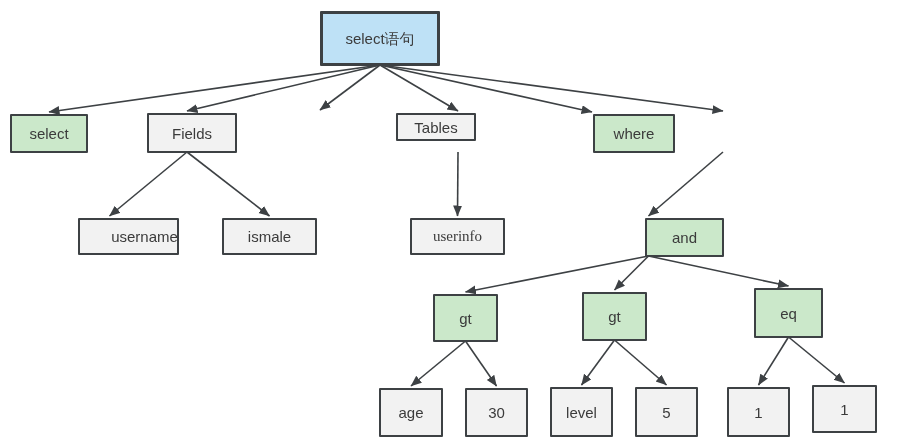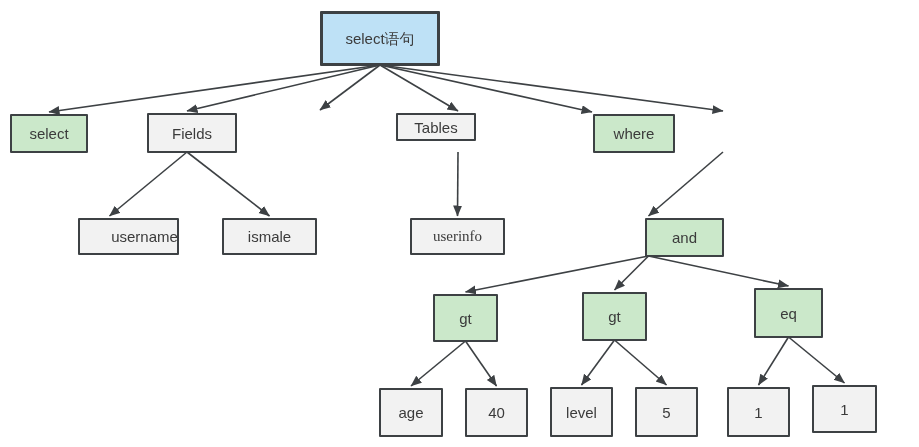--- a/index.html
+++ b/index.html
@@ -96,19 +96,19 @@
   <div class="node kind-plain" style="left:78px;  top:218px; width:101px;  height:37px;padding-left:32px;">username</div>
   <div class="node kind-plain" style="left:222px; top:218px; width:95px;  height:37px;">ismale</div>
   <div class="node kind-plain" style="left:410px; top:218px; width:95px;  height:37px;font-family:Liberation Serif, serif;">userinfo</div>
   <div class="node kind-keyword" style="left:609px; top:218px; width:79px;  height:39px;margin-left:36px;">and</div>
 
   <div class="node kind-keyword" style="left:433px; top:294px; width:65px;  height:48px;">gt</div>
   <div class="node kind-keyword" style="left:582px; top:292px; width:65px;  height:49px;">gt</div>
   <div class="node kind-keyword" style="left:754px; top:288px; width:69px;  height:50px;">eq</div>
 
   <div class="node kind-plain" style="left:379px; top:388px; width:64px;  height:49px;">age</div>
-  <div class="node kind-plain" style="left:465px; top:388px; width:63px;  height:49px;">40</div>
+  <div class="node kind-plain" style="left:465px; top:388px; width:63px;  height:49px;">30</div>
   <div class="node kind-plain" style="left:550px; top:387px; width:63px;  height:50px;">level</div>
   <div class="node kind-plain" style="left:635px; top:387px; width:63px;  height:50px;">5</div>
   <div class="node kind-plain" style="left:727px; top:387px; width:63px;  height:50px;">1</div>
   <div class="node kind-plain" style="left:812px; top:385px; width:65px;  height:48px;">1</div>
 
 </div>
 
 </body></html>

